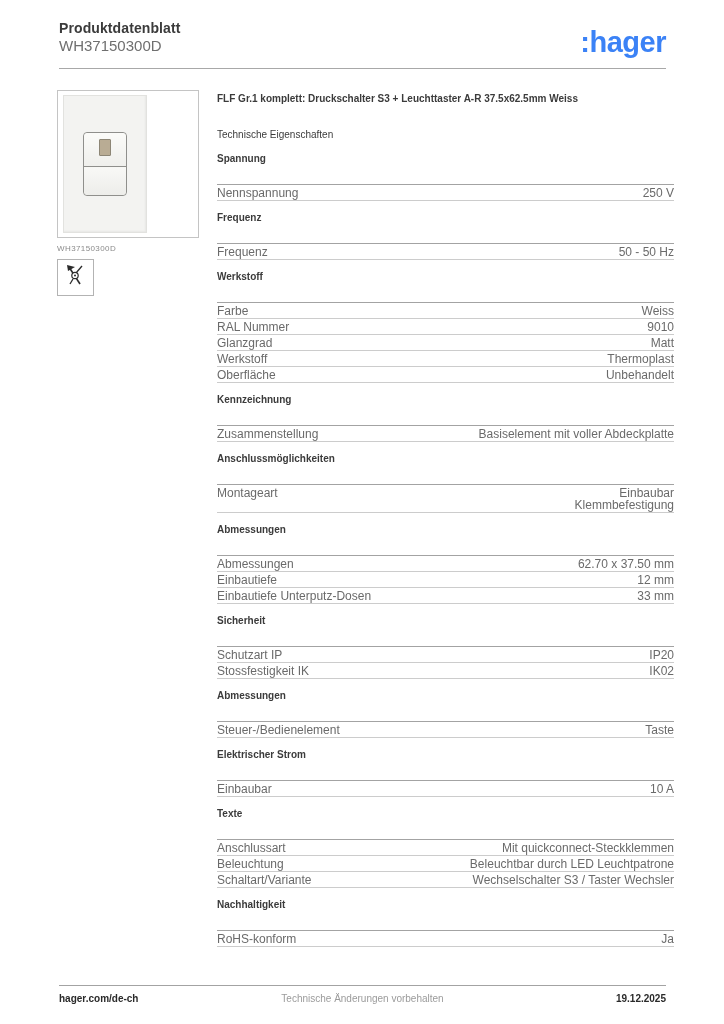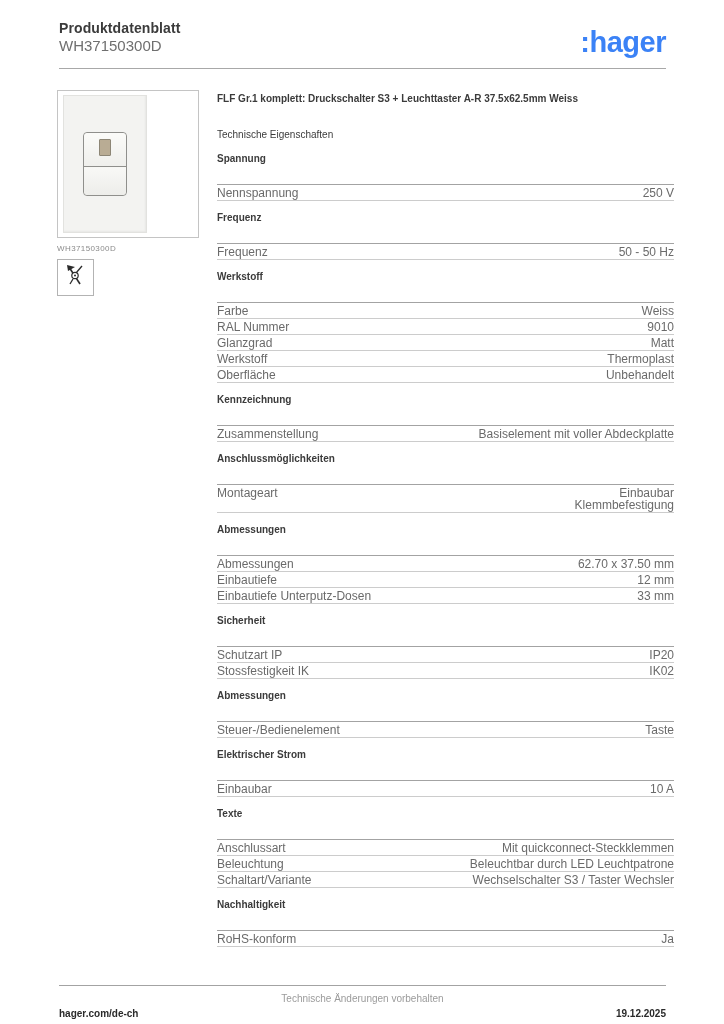--- a/index.html
+++ b/index.html
@@ -86,21 +86,21 @@
 
   
   .footer-rule { position:absolute; left:59px; right:58px; top:985px; border-top:1px solid #a3a3a3; }
   .footer {
     position:absolute; left:59px; right:58px; top:993px;
     display:flex; justify-content:space-between; align-items:baseline;
     font-size:10px;
   }
   .footer-website { font-weight:bold; color:#2a2a2a; }
   .footer-disclaimer { color:#9b9b9b; position:absolute; left:50%; transform:translateX(-50%); }
-  .footer-date { font-weight:bold; color:#2a2a2a;margin-top:15px; }
+  .footer-date { font-weight:bold; color:#2a2a2a; }
 </style>
 </head>
 <body>
 
 <div class="page">
 
   <div class="header">
     <div class="doc-type">Produktdatenblatt</div>
     <div class="reference">WH37150300D</div>
     <div class="logo">:hager</div>

